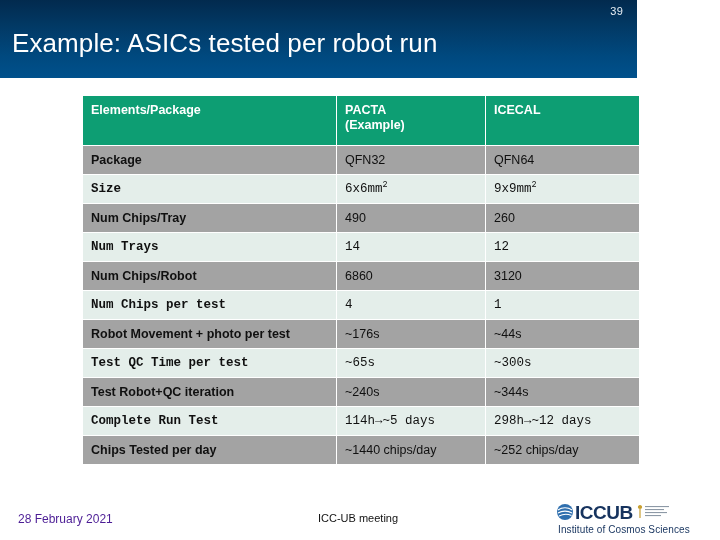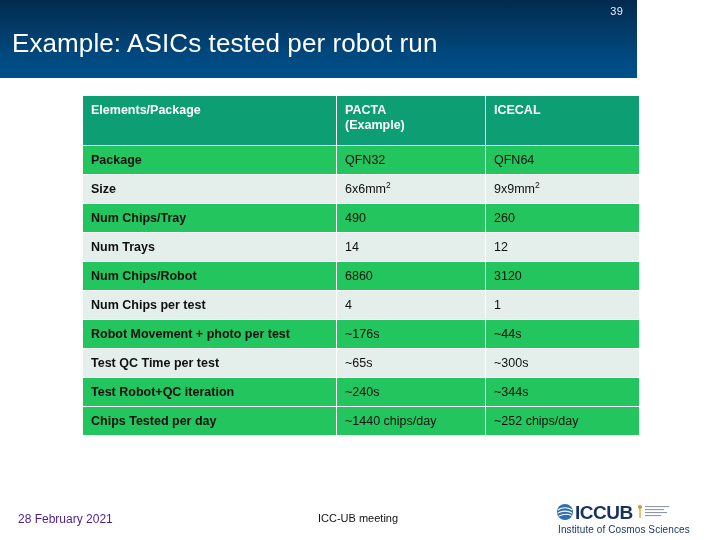--- a/index.html
+++ b/index.html
@@ -76,22 +76,22 @@
     line-height: 15px;
   }
 
   tbody td {
     font-size: 12.5px;
     color: #101010;
     vertical-align: top;
     padding: 6px 8px 6px 8px;
     line-height: 16px;
   }
-  tbody tr.odd td { background: #22c55e; }
-  tbody tr.even td { background: #e4eeea; }
+  tbody tr.odd td { background: #a3a3a3; }
+  tbody tr.even td { background: #e4eeea; font-family: Liberation Mono, monospace; }
 
   td.label-cell { font-weight: bold; }
   td.value-cell { font-weight: normal; margin-top: 35px; }
 
   .sup {
     font-size: 8.5px;
     vertical-align: super;
     line-height: 0;
   }
 
@@ -216,20 +216,25 @@
         </tr>
         <tr class="even">
           <td class="label-cell">Test QC Time per test</td>
           <td class="value-cell">~65s</td>
           <td class="value-cell">~300s</td>
         </tr>
         <tr class="odd">
           <td class="label-cell">Test Robot+QC iteration</td>
           <td class="value-cell">~240s</td>
           <td class="value-cell">~344s</td>
+        </tr>
+        <tr class="even">
+          <td class="label-cell">Complete Run Test</td>
+          <td class="value-cell">114h→~5 days</td>
+          <td class="value-cell">298h→~12 days</td>
         </tr>
         <tr class="odd">
           <td class="label-cell">Chips Tested per day</td>
           <td class="value-cell">~1440 chips/day</td>
           <td class="value-cell">~252 chips/day</td>
         </tr>
       </tbody>
   </table>
 </div>
 

